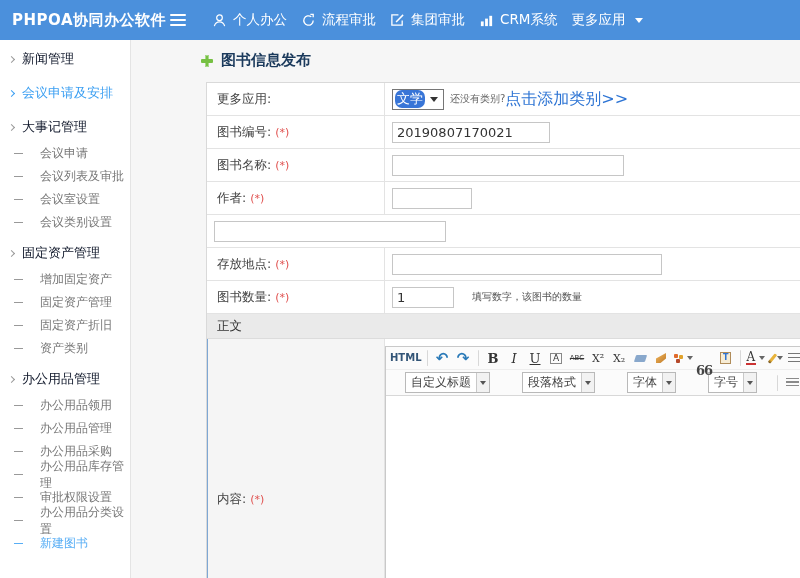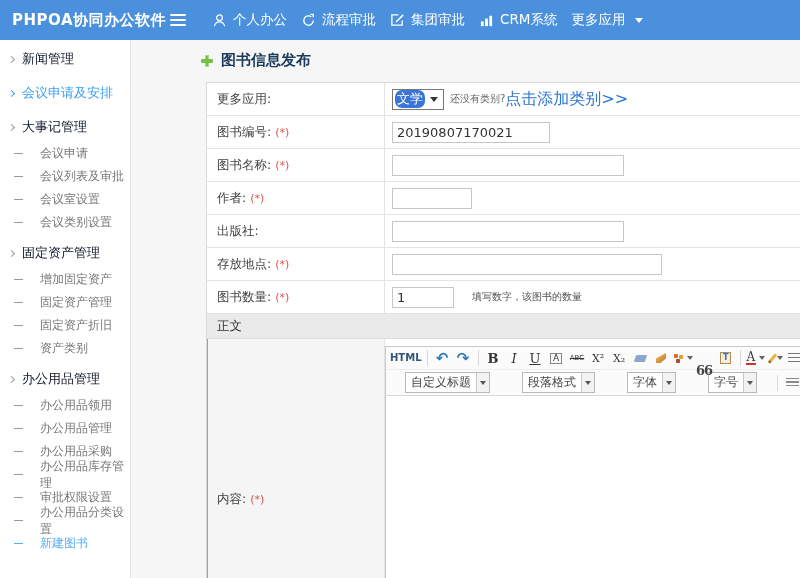--- a/index.html
+++ b/index.html
@@ -334,23 +334,20 @@
       <div class="cell-label">
         <span>作者:</span>
         <span class="req">(*)</span>
       </div>
       <div class="cell-input">
         <input class="txt w-author" value="" style="">
       </div>
     </div>
 
     <div class="frow">
-      <div class="cell-label">
-        <span>出版社:</span>
-      </div>
       <div class="cell-input">
         <input class="txt w-pub" value="" style="">
       </div>
     </div>
 
     <div class="frow">
       <div class="cell-label">
         <span>存放地点:</span>
         <span class="req">(*)</span>
       </div>

